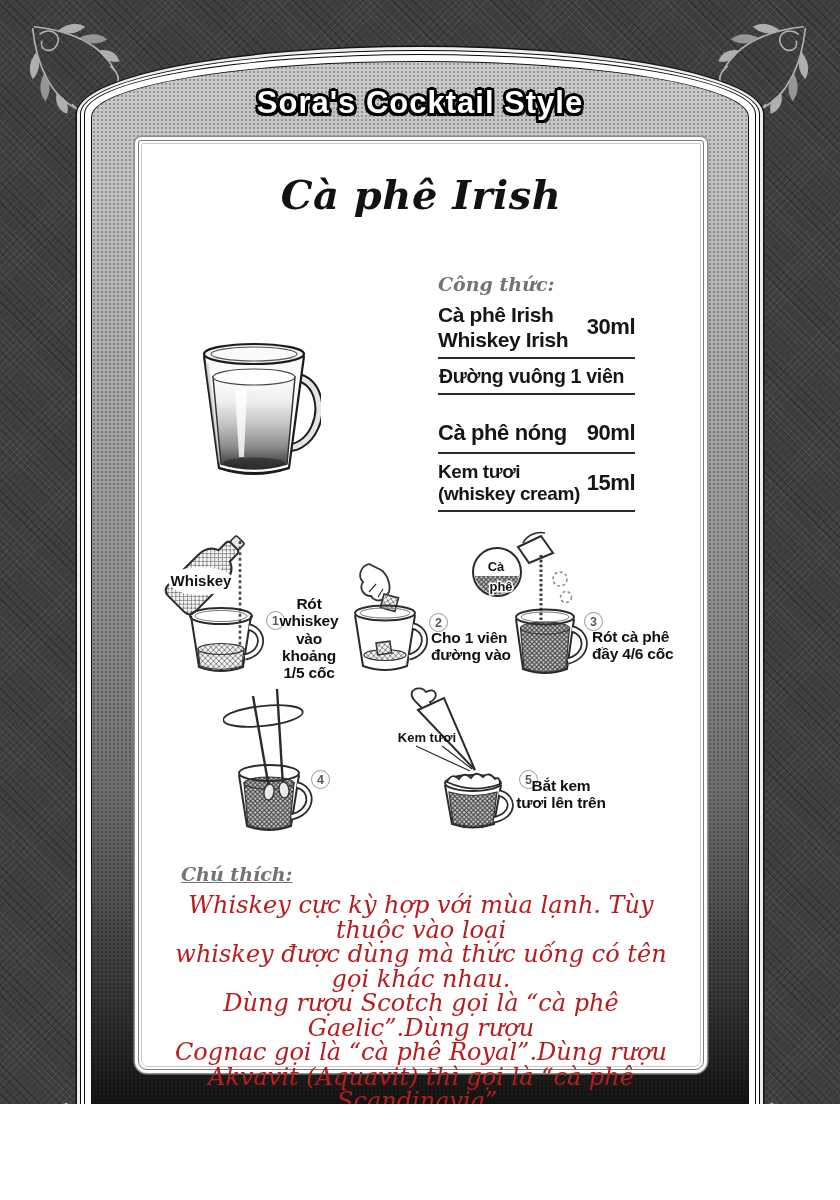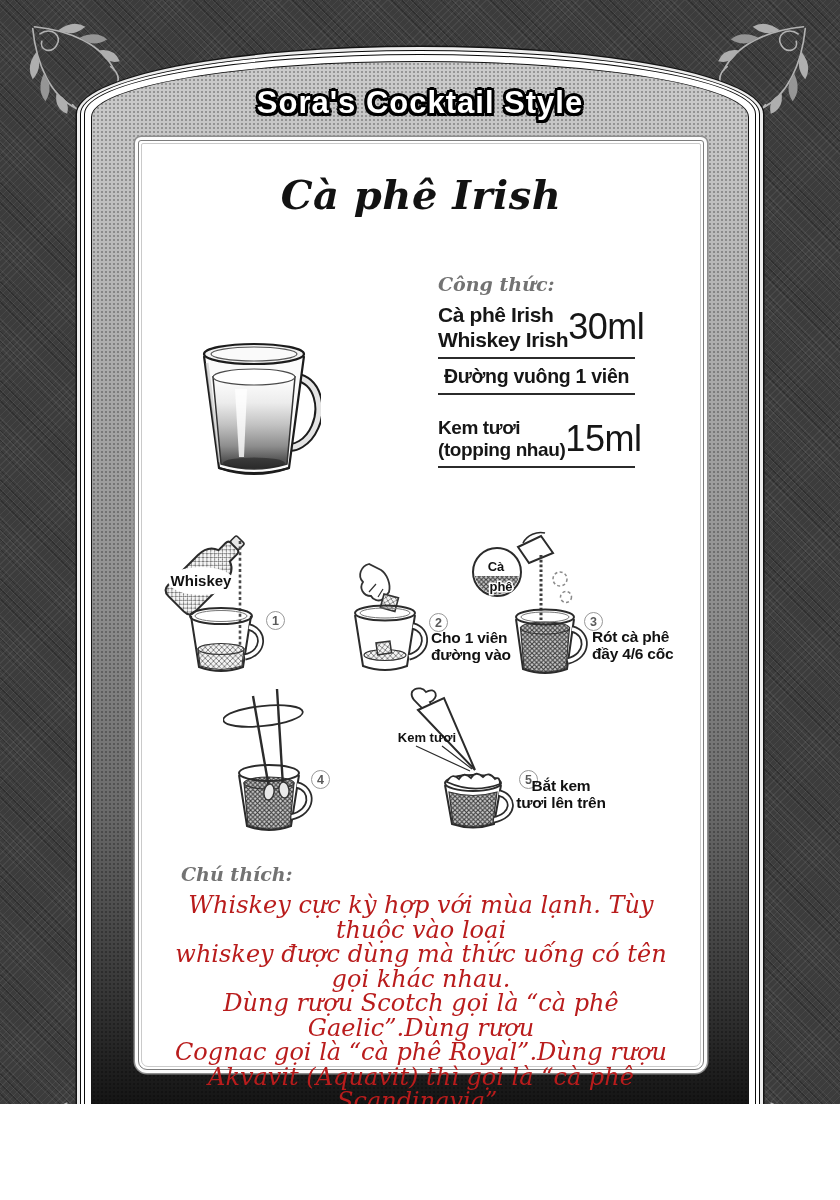--- a/index.html
+++ b/index.html
@@ -55,28 +55,28 @@
   .title {
     position:absolute; left:0; right:0; top:30px; text-align:center;
     font-family:"DejaVu Serif", serif; font-style:italic; font-weight:bold;
     font-size:40px; color:#121212; letter-spacing:0.5px;
   }
   .callig {
     position:absolute; font-family:"DejaVu Serif", serif; font-style:italic;
     font-weight:bold; font-size:19px; color:#737373;
   }
   .formula-label { left:299px; top:132px; }
-  .notes-label { left:42px; top:722px; }
+  .notes-label { left:42px; top:722px;text-decoration:underline; }
   .recipe { position:absolute; left:299px; top:160px; width:197px; color:#161616; }
   .row { border-bottom:2.5px solid #2b2b2b; display:flex; justify-content:space-between; align-items:center; }
   .names div { font-weight:bold; font-size:21px; line-height:25px; letter-spacing:-0.4px; white-space:nowrap; }
   .names.small div { font-size:19px; line-height:22px; }
-  .amt { font-weight:normal; font-size:36px; letter-spacing:-0.5px; }
+  .amt { font-weight:bold; font-size:22px; letter-spacing:-0.5px; }
   .r1 { padding:1px 0 5px; }
-  .r2 { padding:6px 1px 5px; font-weight:bold; font-size:19.5px; letter-spacing:-0.3px;justify-content:center; }
+  .r2 { padding:6px 1px 5px; font-weight:bold; font-size:19.5px; letter-spacing:-0.3px; }
   .rgap { height:15px; }
   .r3 { padding:10px 0 6px; }
   .r3 .nm { font-weight:bold; font-size:22px; letter-spacing:-0.4px; }
   .r4 { padding:7px 0 5px; }
   .illu { position:absolute; }
   .num {
     position:absolute; width:19px; height:19px; border:1.6px solid #989898;
     border-radius:50%; color:#5a5a5a; font-weight:bold; font-size:12.5px;
     display:flex; align-items:center; justify-content:center; background:rgba(255,255,255,.55);
     box-sizing:border-box;
@@ -172,24 +172,28 @@
         <div class="names">
           <div>Cà phê Irish</div>
           <div>Whiskey Irish</div>
         </div>
         <div class="amt">30ml</div>
       </div>
       <div class="row r2">
         <div>Đường vuông 1 viên</div>
       </div>
       <div class="rgap"></div>
+      <div class="row r3">
+        <div class="nm">Cà phê nóng</div>
+        <div class="amt">90ml</div>
+      </div>
       <div class="row r4">
         <div class="names small">
           <div>Kem tươi</div>
-          <div>(topping nhau)</div>
+          <div>(whiskey cream)</div>
         </div>
         <div class="amt">15ml</div>
       </div>
     </div>
 
     <svg class="illu" style="left:52px;top:196px" width="130" height="150" viewBox="0 0 130 150">
       <path d="M105,40 C128,44 132,72 124,90 C117,106 103,113 95,109" fill="none" stroke="#1c1c1c" stroke-width="9"></path>
       <path d="M105,40 C128,44 132,72 124,90 C117,106 103,113 95,109" fill="none" stroke="#e4e4e4" stroke-width="5"></path>
       <path d="M13,19 L28,131 Q63,141 98,131 L113,19" fill="#fbfbfb" stroke="#1c1c1c" stroke-width="2.2"></path>
       <path d="M16,26 L29,125" stroke="#c4c4c4" stroke-width="3" opacity="0.6"></path>
@@ -279,20 +283,24 @@
       <path d="M63,106 L67,137 Q87,144 107,137 L111,106 Q87,113 63,106 Z" fill="url(#hatchDark)" stroke="#333" stroke-width="1.2"></path>
       <ellipse cx="87" cy="97" rx="28" ry="8" fill="none" stroke="#2b2b2b" stroke-width="2"></ellipse>
       <path d="M61,96 Q66,86 73,93 Q78,85 85,92 Q90,84 97,91 Q103,85 109,93 Q114,90 114,98 Q87,108 61,96 Z" fill="#fff" stroke="#2b2b2b" stroke-width="1.8"></path>
       <path d="M28,14 C20,4 34,-2 40,6 C50,0 54,12 44,16 C48,22 38,26 34,20 Z" fill="#fff" stroke="#2b2b2b" stroke-width="1.8"></path>
       <path d="M32,24 L58,12 L89,84 Z" fill="#fff" stroke="#2b2b2b" stroke-width="2"></path>
       <text x="41" y="56" class="illo-label-sm">Kem tươi</text>
       <path d="M30,60 L84,85 M56,60 L86,83" stroke="#2b2b2b" stroke-width="1.2" fill="none"></path>
     </svg>
 
     <div class="num" style="left:127px;top:470px">1</div>
+    <div class="cap center" style="left:132px;top:454px;width:76px">Rót
+whiskey
+vào khoảng
+1/5 cốc</div>
 
     <div class="num" style="left:290px;top:472px">2</div>
     <div class="cap" style="left:292px;top:488px;width:84px">Cho 1 viên
 đường vào</div>
 
     <div class="num" style="left:445px;top:471px">3</div>
     <div class="cap" style="left:453px;top:487px;width:88px">Rót cà phê
 đầy 4/6 cốc</div>
 
     <div class="num" style="left:172px;top:629px">4</div>

